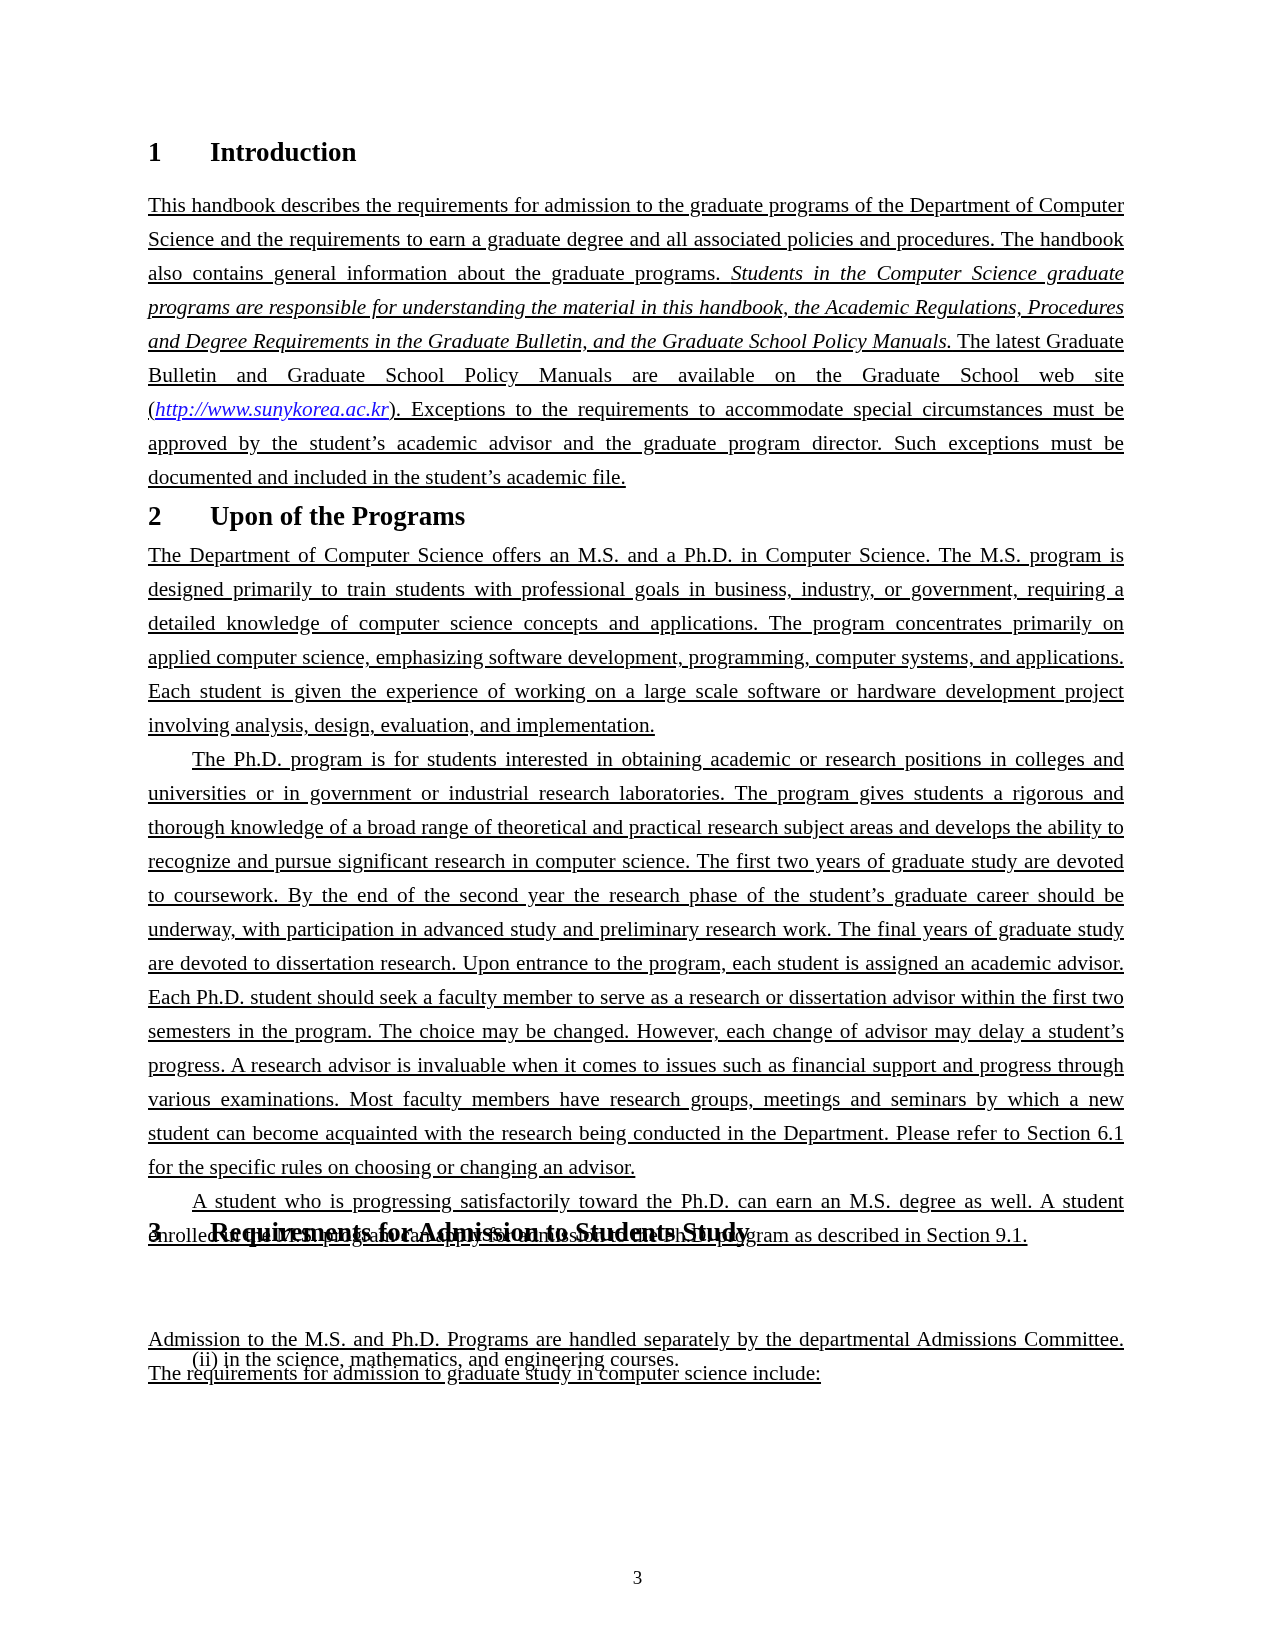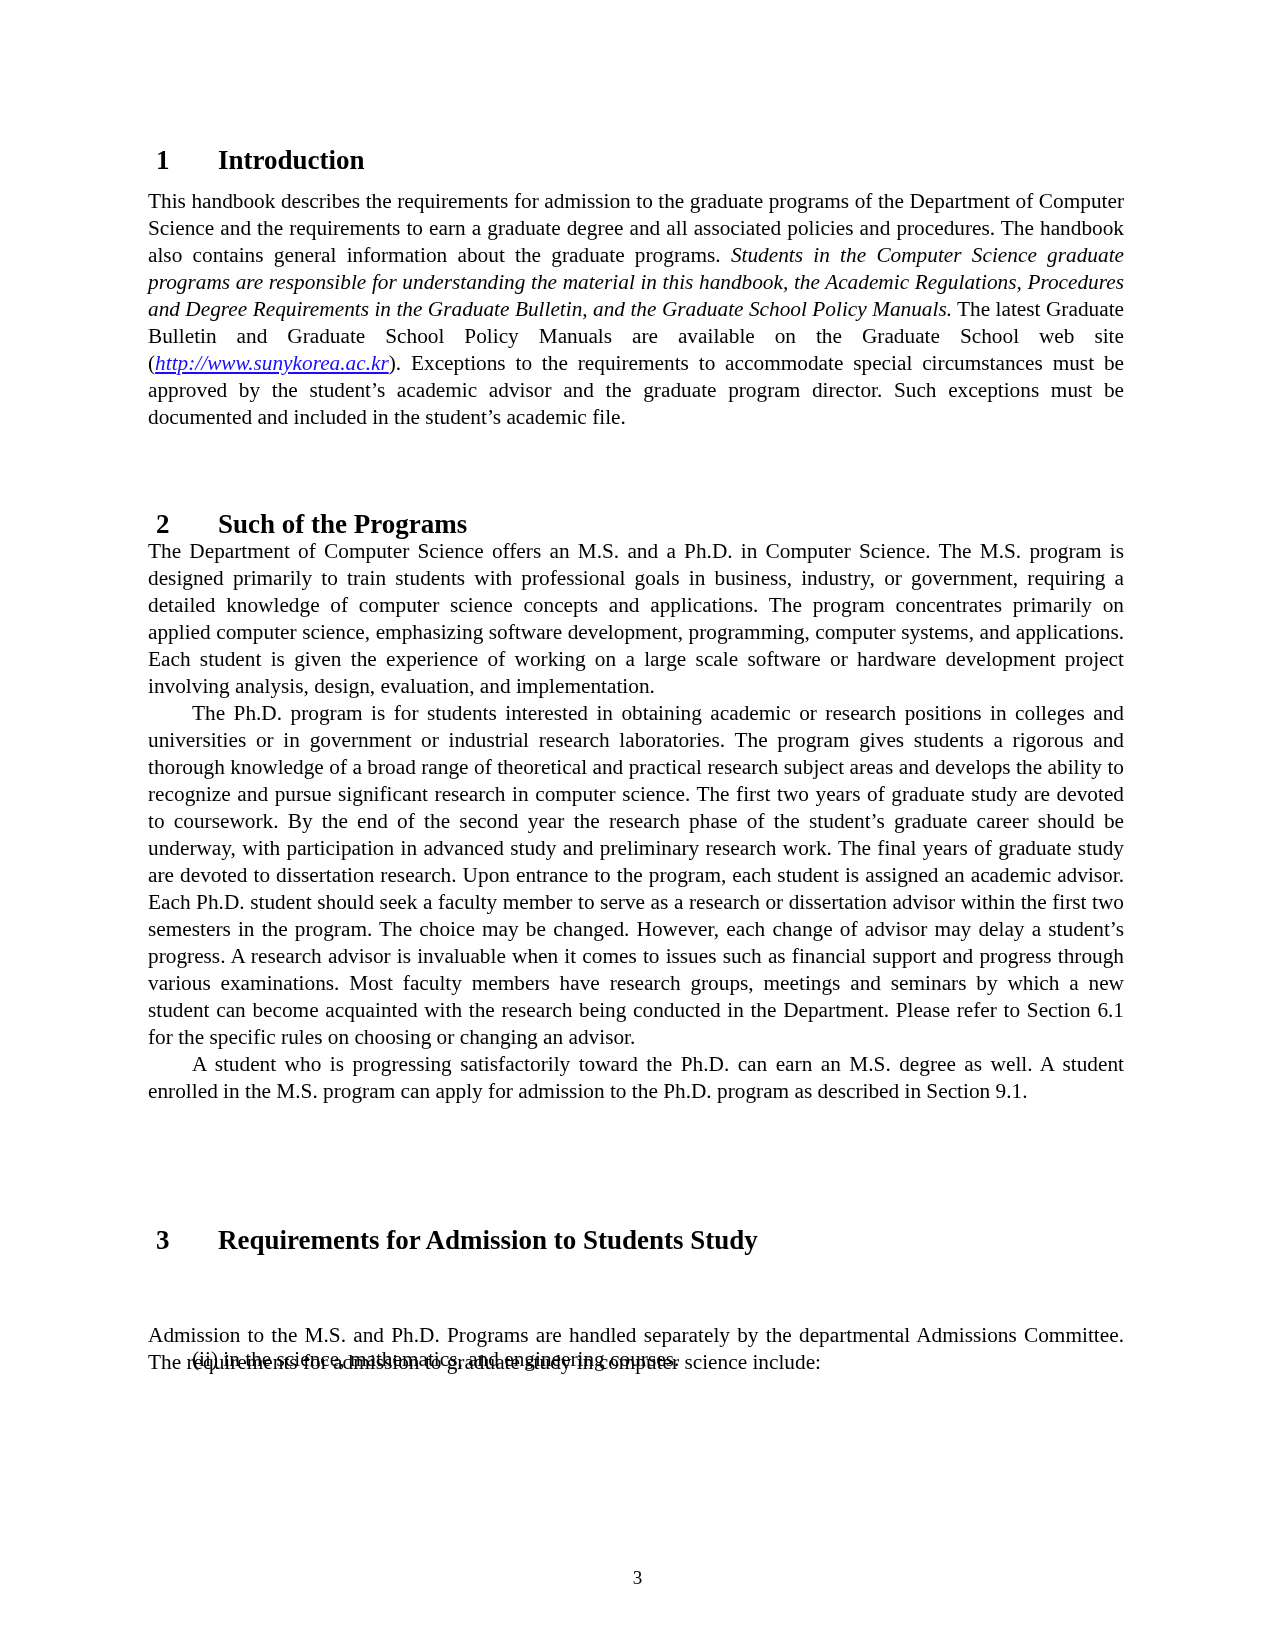--- a/index.html
+++ b/index.html
@@ -1,23 +1,23 @@
 <!DOCTYPE html>
 <html><head>
 <meta charset="utf-8">
 <style>
   html, body { margin:0; padding:0; background:#ffffff; }
   body { width:1275px; height:1651px; position:relative; overflow:hidden;
          font-family:"Liberation Serif", "DejaVu Serif", serif; color:#000; }
   .page { position:absolute; left:148px; top:0; width:976px; }
-  h2 { font-family:"Liberation Serif", serif; font-weight:bold; font-size:27px; margin:8px;
+  h2 { font-family:"Liberation Serif", serif; font-weight:bold; font-size:27px; margin:0;
        position:absolute; left:0; white-space:nowrap; }
   h2 .num { display:inline-block; width:62px; }
-  .para { position:absolute; left:0; width:976px; font-size:21.3px; line-height:27px;
-          text-align:justify; }
+  .para { position:absolute; left:0; width:976px; font-size:21.3px; line-height:34px;
+          text-align:justify;text-decoration:underline; }
   .para p { margin:0; }
   .indent { text-indent:44px; }
   a.link { color:#1a0dff; text-decoration:underline; font-style:italic; }
   .list { position:absolute; left:0; width:986px; font-size:21.3px; line-height:27.7px; text-align:justify; }
   .list .item { padding-left:44px; text-indent:-44px; }
   .list .sub { padding-left:44px; }
   .pagenum { position:absolute; top:1567px; left:0; width:1275px; text-align:center; font-size:19px; }
 </style>
 </head>
 <body>
@@ -26,21 +26,21 @@
 
   <h2 style="top:137px">
     <span class="num">1</span><span>Introduction</span>
   </h2>
 
   <div class="para" style="top:188px">
     <p><span>This handbook describes the requirements for admission to the graduate programs of the Department of Computer Science and the requirements to earn a graduate degree and all associated policies and procedures. The handbook also contains general information about the graduate programs. </span><em>Students in the Computer Science graduate programs are responsible for understanding the material in this handbook, the Academic Regulations, Procedures and Degree Requirements in the Graduate Bulletin, and the Graduate School Policy Manuals.</em><span> The latest Graduate Bulletin and Graduate School Policy Manuals are available on the Graduate School web site (</span><a class="link" href="#">http://www.sunykorea.ac.kr</a><span>). Exceptions to the requirements to accommodate special circumstances must be approved by the student’s academic advisor and the graduate program director. Such exceptions must be documented and included in the student’s academic file.</span></p>
   </div>
 
   <h2 style="top:501px">
-    <span class="num">2</span><span>Such of the Programs</span>
+    <span class="num">2</span><span>Upon of the Programs</span>
   </h2>
 
   <div class="para" style="top:538px">
     <p>The Department of Computer Science offers an M.S. and a Ph.D. in Computer Science. The M.S. program is designed primarily to train students with professional goals in business, industry, or government, requiring a detailed knowledge of computer science concepts and applications. The program concentrates primarily on applied computer science, emphasizing software development, programming, computer systems, and applications. Each student is given the experience of working on a large scale software or hardware development project involving analysis, design, evaluation, and implementation.</p>
     <p class="indent">The Ph.D. program is for students interested in obtaining academic or research positions in colleges and universities or in government or industrial research laboratories. The program gives students a rigorous and thorough knowledge of a broad range of theoretical and practical research subject areas and develops the ability to recognize and pursue significant research in computer science. The first two years of graduate study are devoted to coursework. By the end of the second year the research phase of the student’s graduate career should be underway, with participation in advanced study and preliminary research work. The final years of graduate study are devoted to dissertation research. Upon entrance to the program, each student is assigned an academic advisor. Each Ph.D. student should seek a faculty member to serve as a research or dissertation advisor within the first two semesters in the program. The choice may be changed. However, each change of advisor may delay a student’s progress. A research advisor is invaluable when it comes to issues such as financial support and progress through various examinations. Most faculty members have research groups, meetings and seminars by which a new student can become acquainted with the research being conducted in the Department. Please refer to Section 6.1 for the specific rules on choosing or changing an advisor.</p>
     <p class="indent">A student who is progressing satisfactorily toward the Ph.D. can earn an M.S. degree as well. A student enrolled in the M.S. program can apply for admission to the Ph.D. program as described in Section 9.1.</p>
   </div>
 
   <h2 style="top:1217px">
     <span class="num">3</span><span>Requirements for Admission to Students Study</span>

